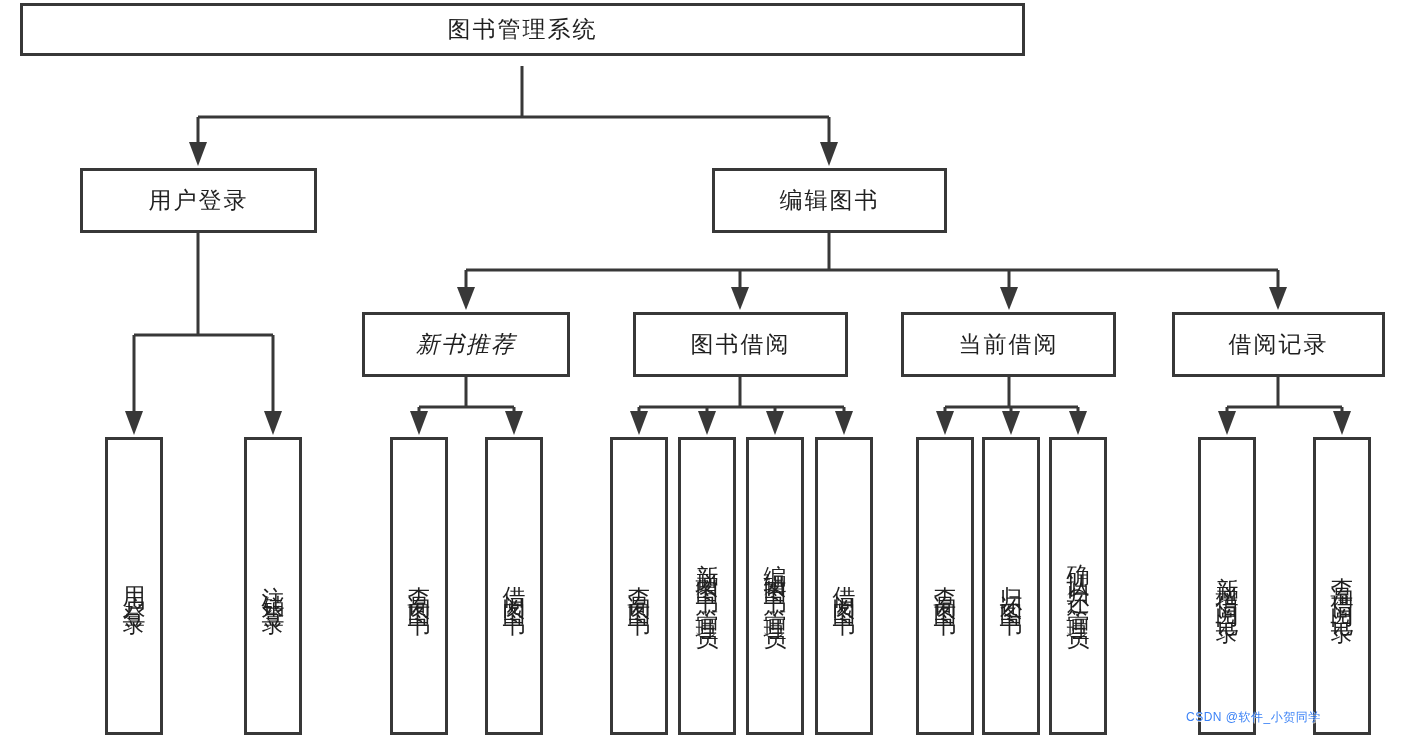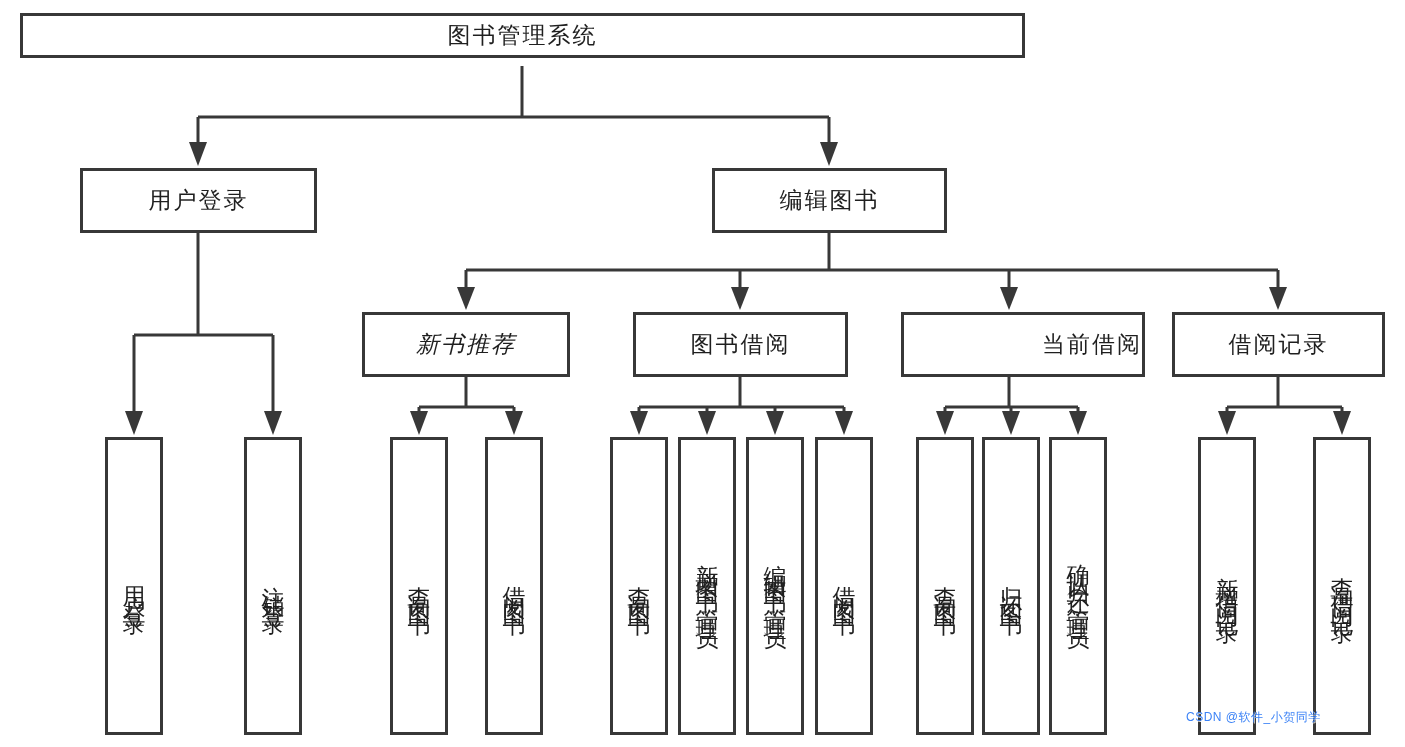--- a/index.html
+++ b/index.html
@@ -54,38 +54,38 @@
       <polygon points="766,411 784,411 775,435"></polygon>
       <polygon points="835,411 853,411 844,435"></polygon>
       <polygon points="936,411 954,411 945,435"></polygon>
       <polygon points="1002,411 1020,411 1011,435"></polygon>
       <polygon points="1069,411 1087,411 1078,435"></polygon>
       <polygon points="1218,411 1236,411 1227,435"></polygon>
       <polygon points="1333,411 1351,411 1342,435"></polygon>
     </g>
   </svg>
 
-  <div class="box h" style="left:20px; top:13px; width:1005px; height:45px;">
+  <div class="box h" style="left:20px; top:3px; width:1005px; height:53px;">
     <span>图书管理系统</span>
   </div>
 
   <div class="box h" style="left:80px; top:168px; width:237px; height:65px;">
     <span>用户登录</span>
   </div>
   <div class="box h" style="left:712px; top:168px; width:235px; height:65px;">
     <span>编辑图书</span>
   </div>
 
   <div class="box h" style="left:362px; top:312px; width:208px; height:65px;font-style:italic;">
     <span>新书推荐</span>
   </div>
   <div class="box h" style="left:633px; top:312px; width:215px; height:65px;">
     <span>图书借阅</span>
   </div>
-  <div class="box h" style="left:901px; top:312px; width:244px; height:65px;justify-content:flex-end;">
+  <div class="box h" style="left:901px; top:312px; width:215px; height:65px;">
     <span>当前借阅</span>
   </div>
   <div class="box h" style="left:1172px; top:312px; width:213px; height:65px;">
     <span>借阅记录</span>
   </div>
 
   <div class="box v" style="left:105px; top:437px; width:58px; height:298px;">
     <span>用户登录</span>
   </div>
   <div class="box v" style="left:244px; top:437px; width:58px; height:298px;">

